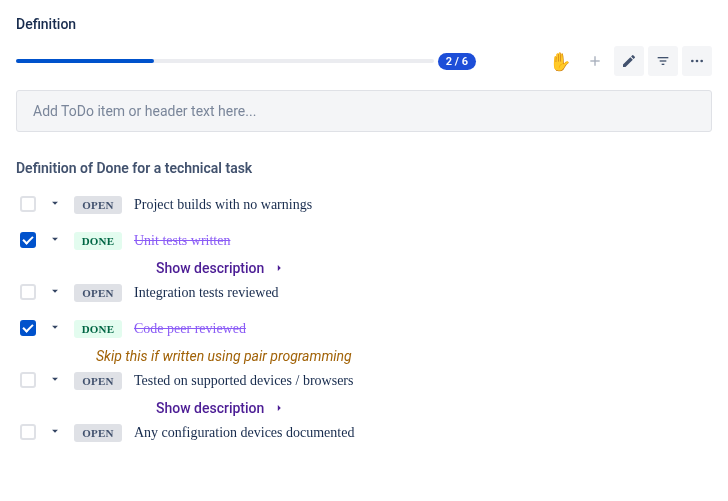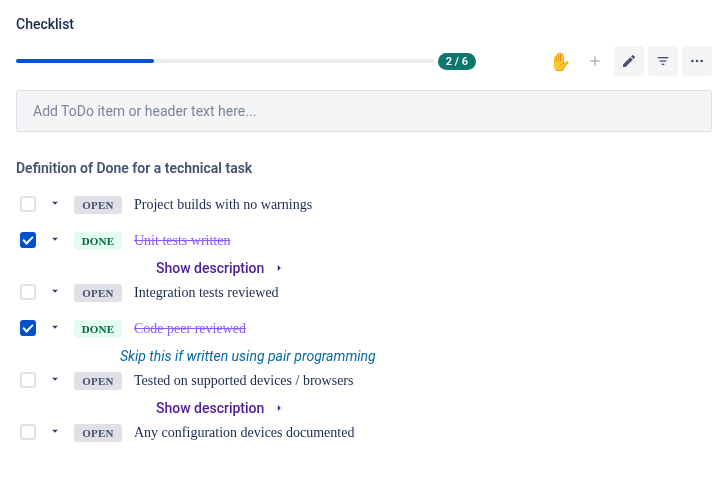--- a/index.html
+++ b/index.html
@@ -15,21 +15,21 @@
 
   .progress-row { display: flex; align-items: center; gap: 10px; margin-bottom: 14px; }
   .progress-wrap { flex: 1; display: flex; align-items: center; gap: 0; }
   .progress-bar-container {
     flex: 1; height: 4px; background: #EBECF0; border-radius: 4px; position: relative;
   }
   .progress-fill {
     height: 100%; background: #0052CC; border-radius: 4px;
   }
   .progress-badge {
-    background: #0f766e; color: #fff; font-size: 11px; font-weight: 600;
+    background: #1d4ed8; color: #fff; font-size: 11px; font-weight: 600;
     padding: 2px 8px; border-radius: 10px; margin-left: 4px;
   }
   .toolbar { display: flex; gap: 4px; margin-left: 60px; }
   .tool-btn {
     width: 30px; height: 30px; display: flex; align-items: center; justify-content: center;
     background: #F4F5F7; border-radius: 3px; color: #42526E;
   }
   .tool-btn svg { width: 16px; height: 16px; }
   .tool-btn.plus { color: #A5ADBA; background: transparent; }
 
@@ -74,29 +74,29 @@
   .item-label { font-size: 14px; color: #172B4D; }
   .item-label.done { color: #8b5cf6; text-decoration: line-through; }
 
   .desc-toggle {
     display: inline-flex; align-items: center; gap: 8px;
     color: #4c1d95; font-weight: 500; font-size: 14px; margin-left: 140px;
   }
   .desc-toggle svg { width: 14px; height: 14px; }
 
   .desc-text {
-    margin-left: 104px; color: #0369a1; font-style: italic; font-size: 14px;
+    margin-left: 80px; color: #a16207; font-style: italic; font-size: 14px;
   }
 
   .hand-emoji { font-size: 18px; display: flex; align-items: center; justify-content: center; width: 30px; height: 30px; }
 </style>
 </head>
 <body>
 
-<div class="title">Checklist</div>
+<div class="title">Definition</div>
 
 <div class="progress-row">
   <div class="progress-wrap">
     <div class="progress-bar-container">
       <div class="progress-fill" id="progress-fill" style="width: 33%;"></div>
     </div>
     <div class="progress-badge"><span id="prog-done">2</span> / <span id="prog-total">6</span></div>
   </div>
   <div class="toolbar">
     <div class="hand-emoji">✋</div>

